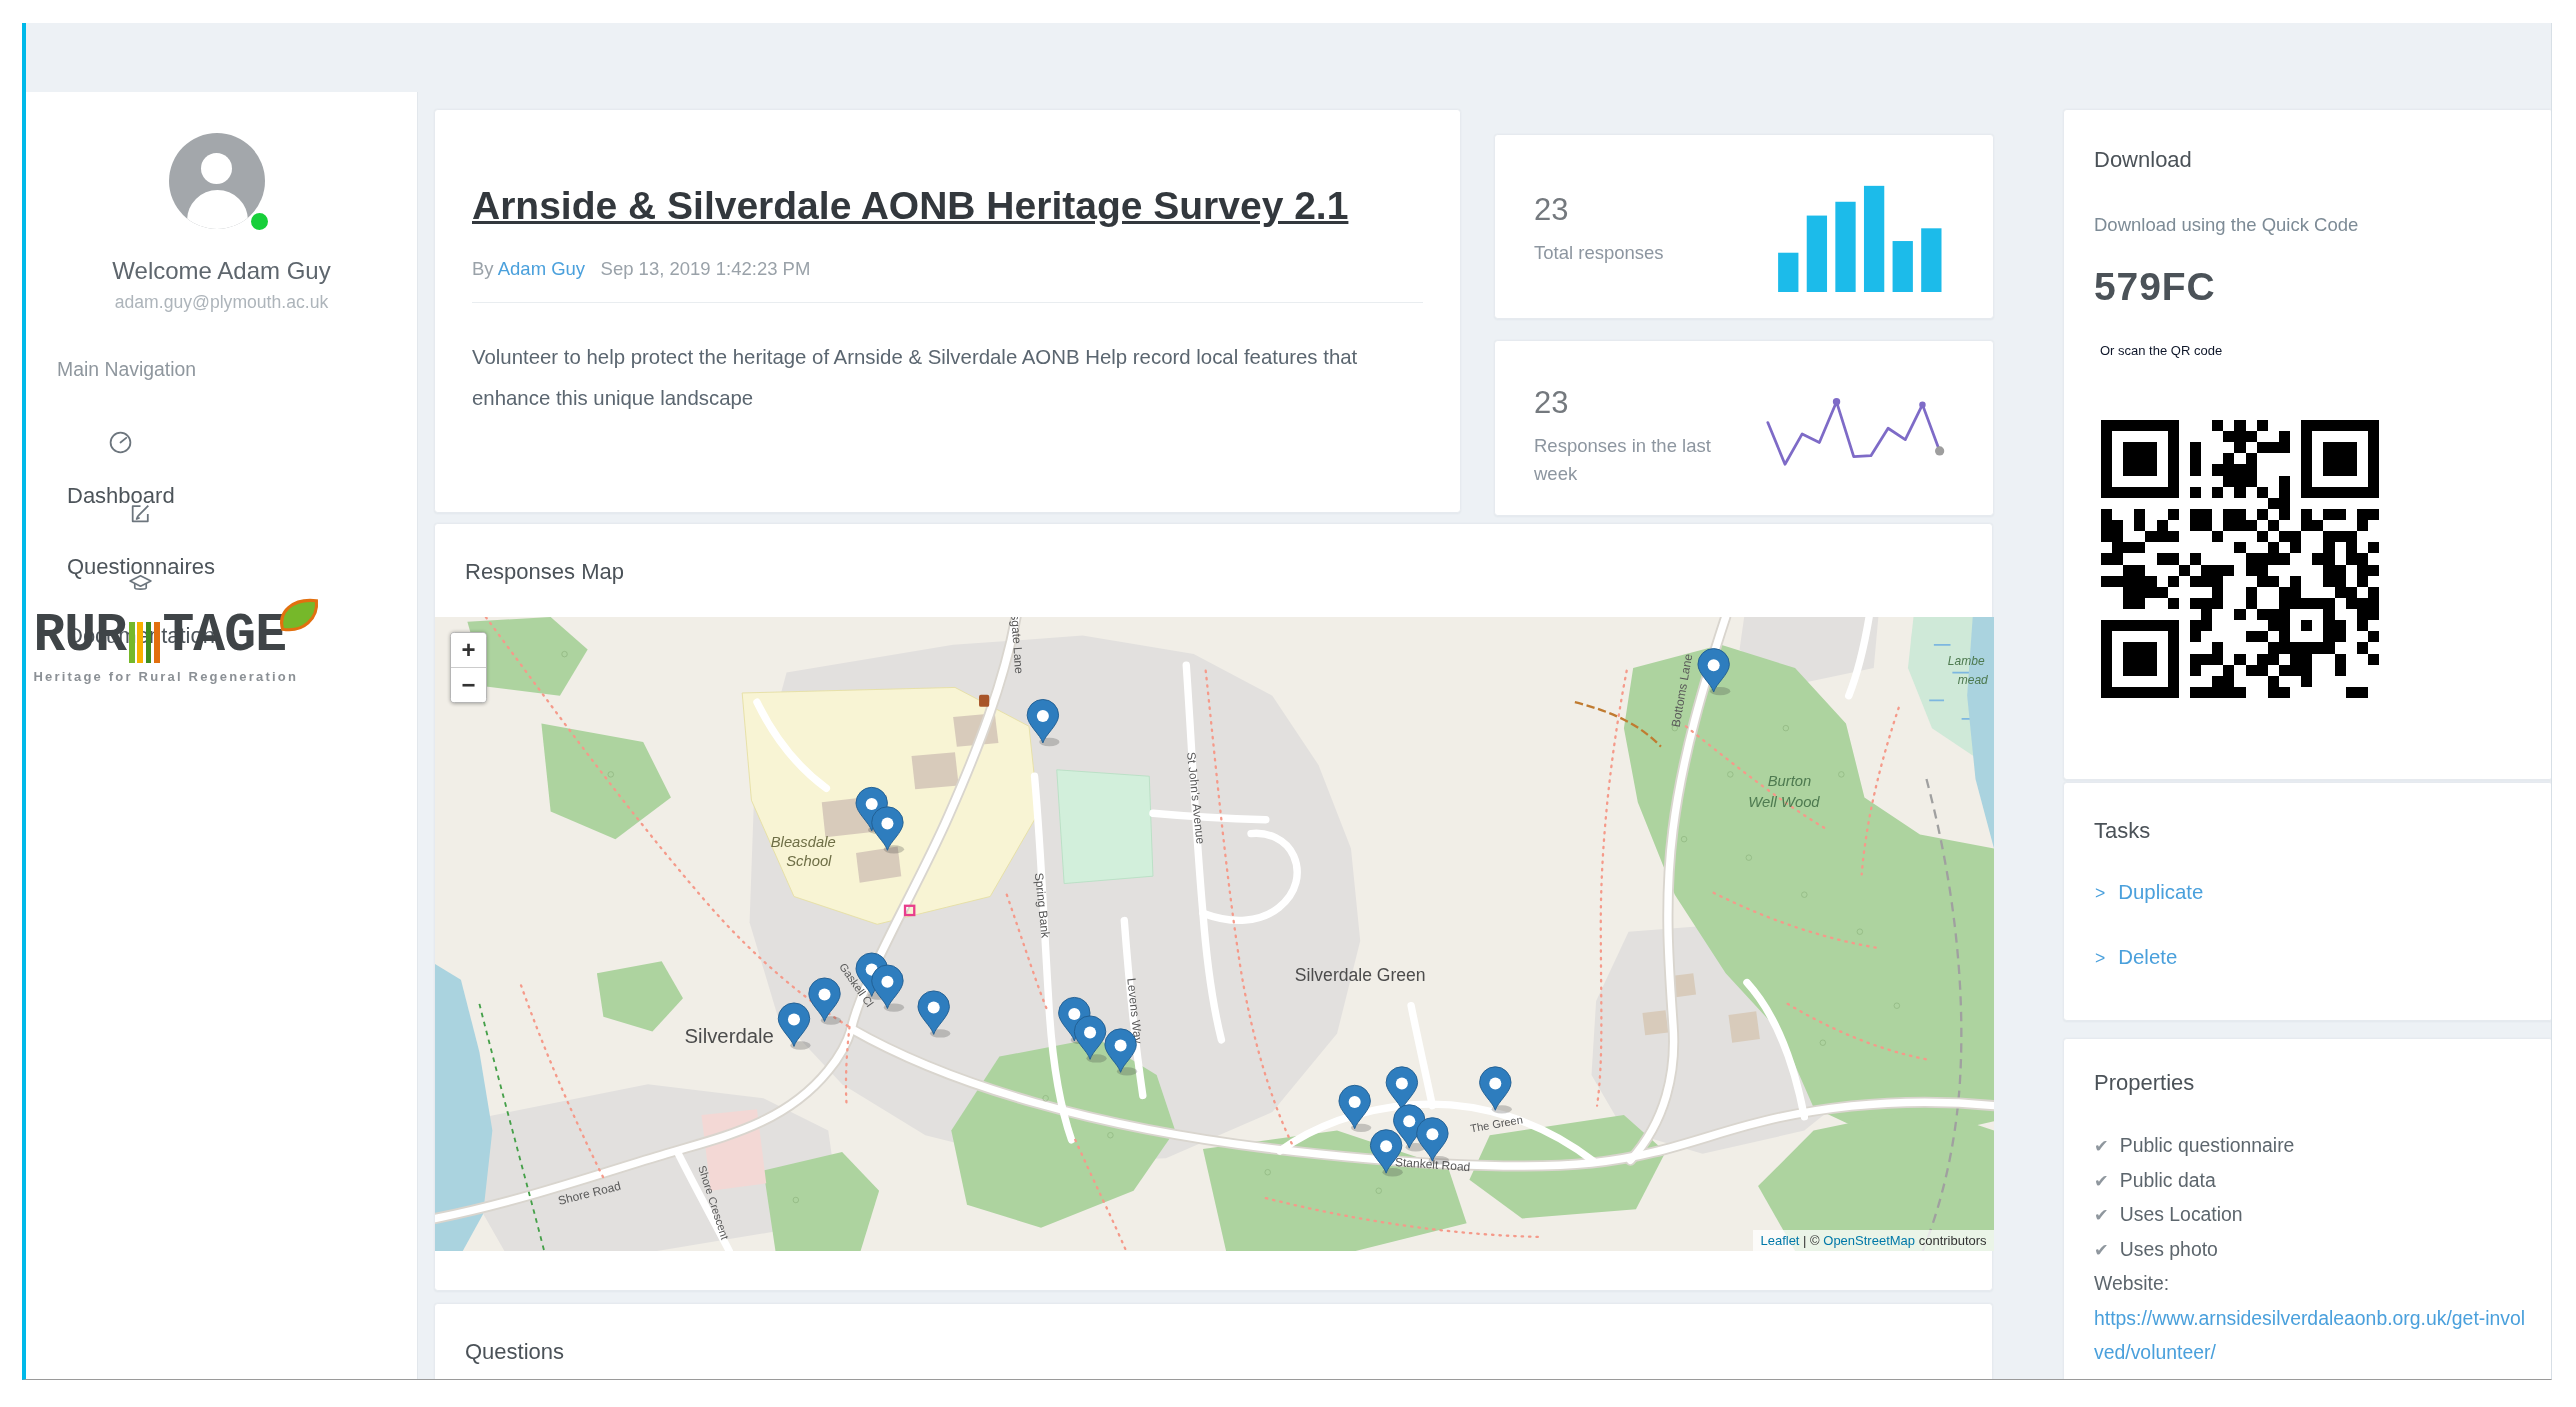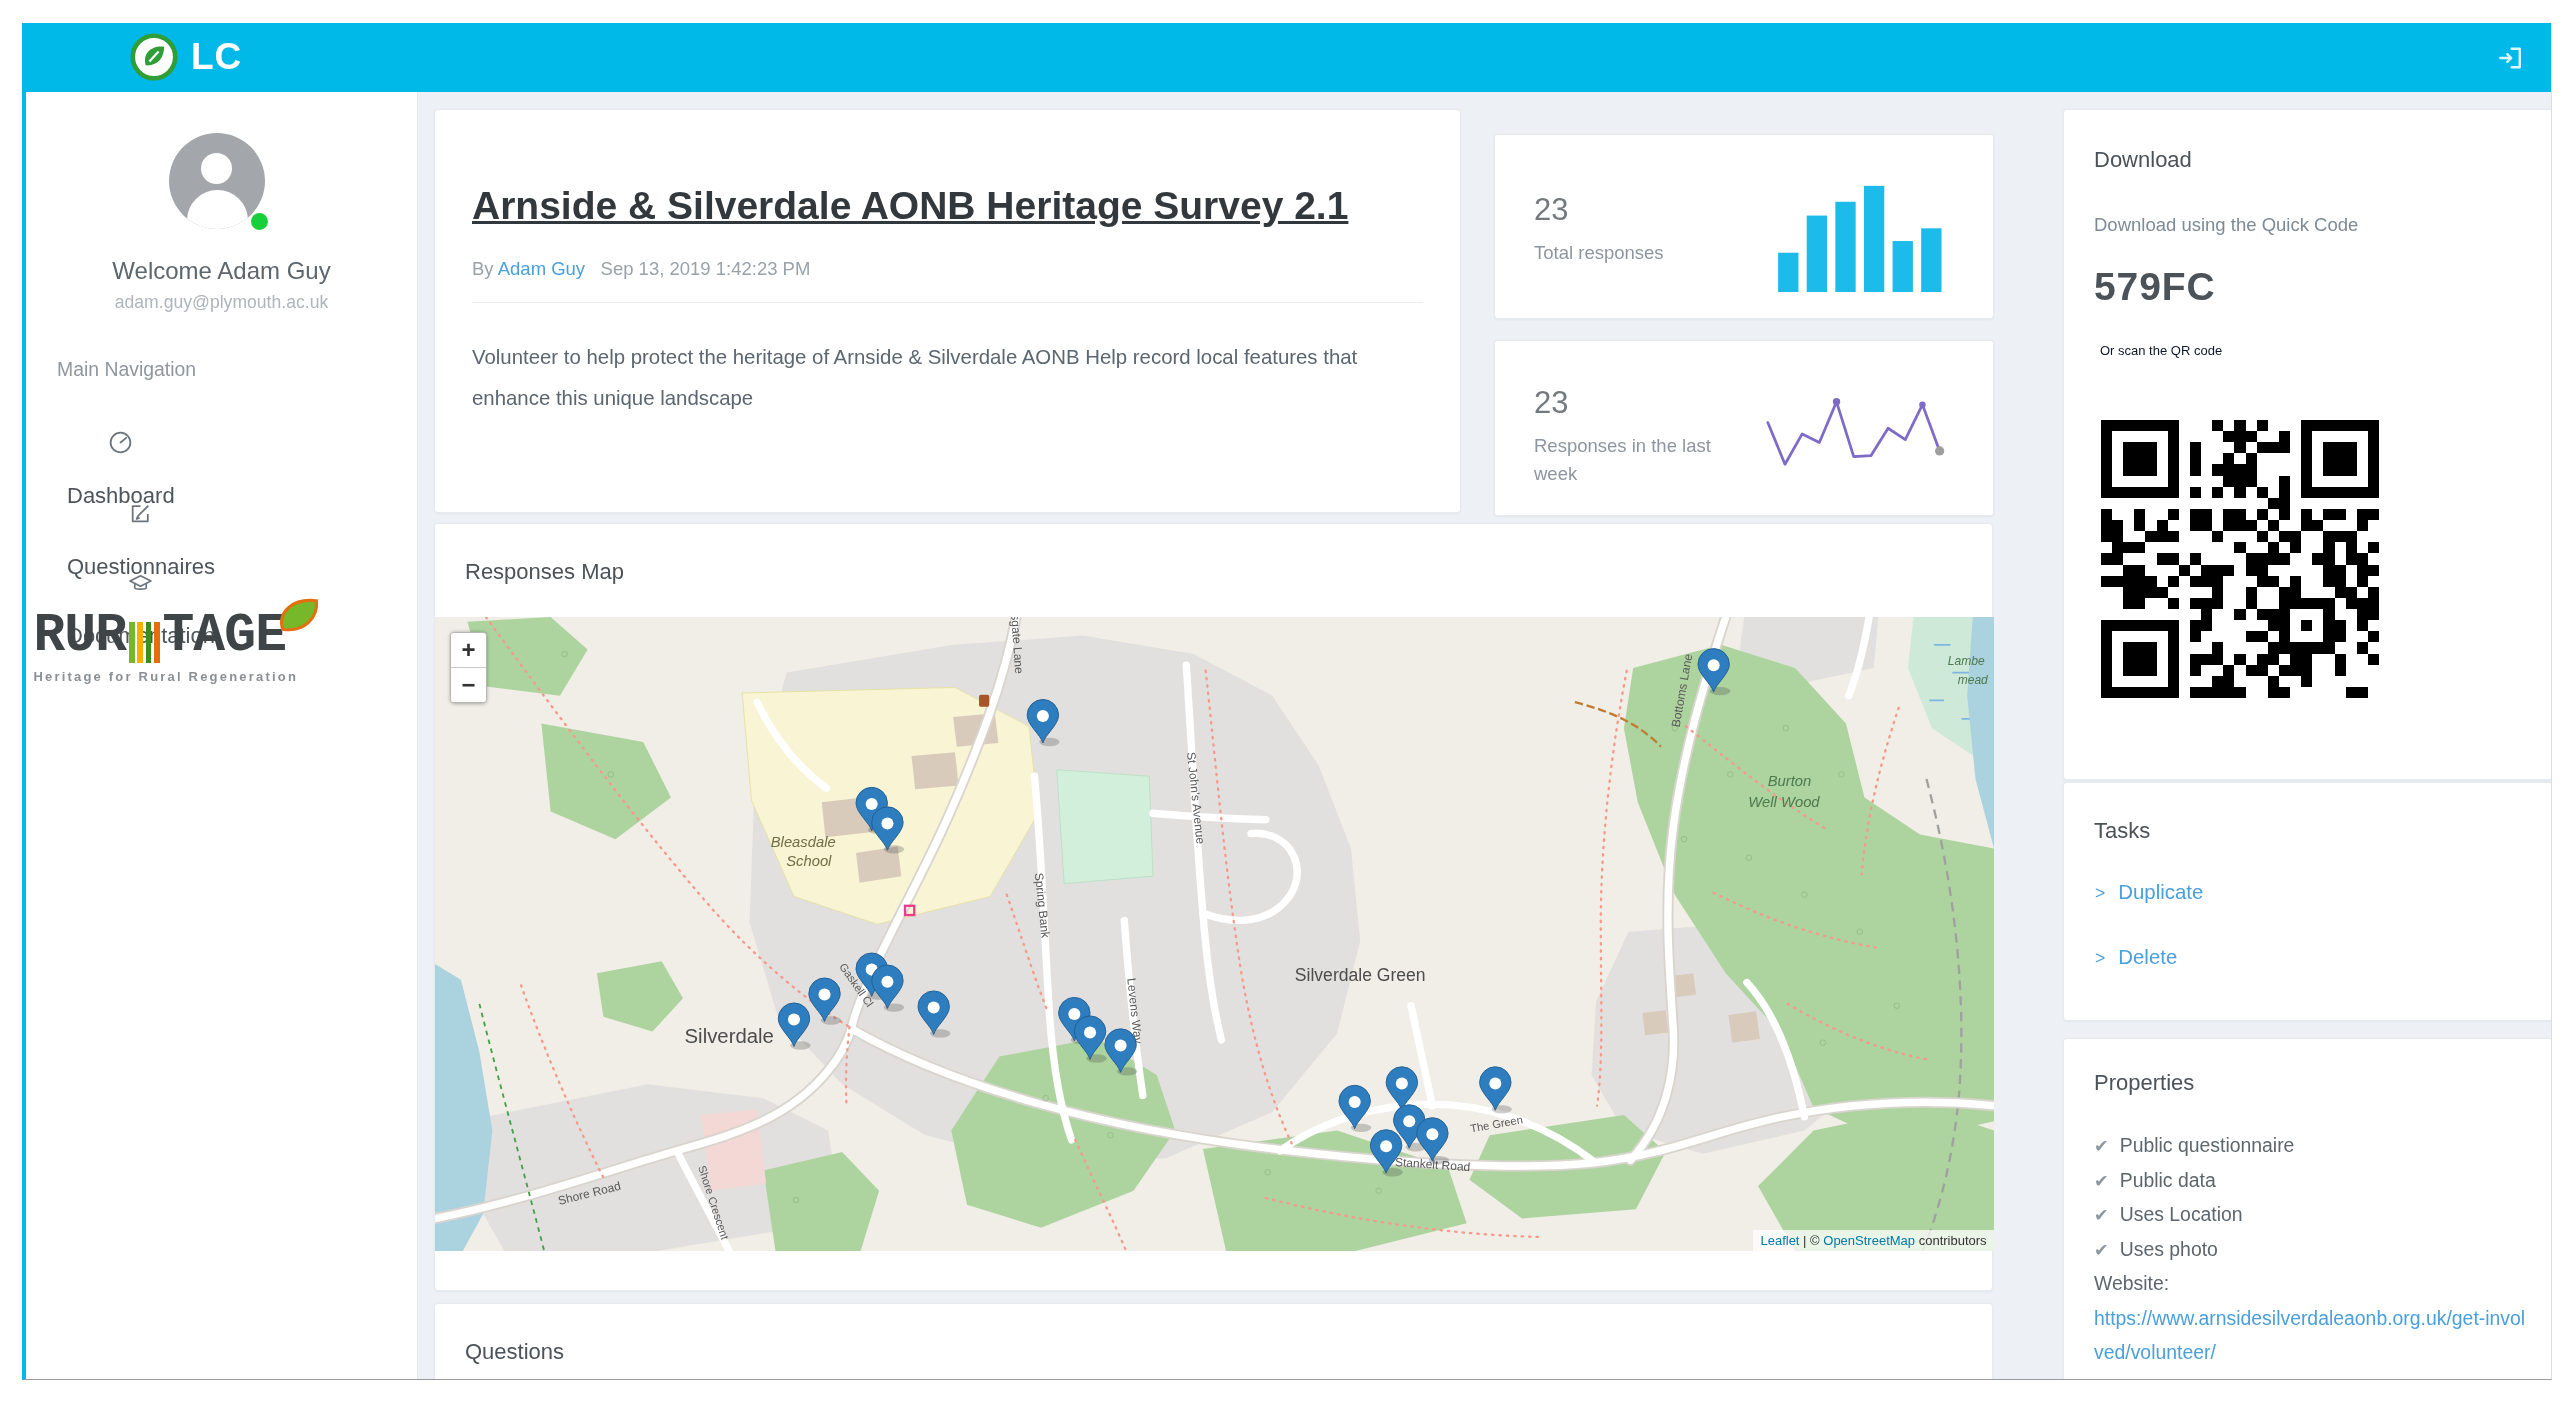--- a/index.html
+++ b/index.html
@@ -78,35 +78,20 @@
   .props-list{position:absolute;left:30px;top:89px;width:435px;font-size:19.4px;color:#5d666d;line-height:1.78;}
   .props-list .chk{color:#8f979e;margin-right:11px;font-size:17.6px;}
   .props-link{color:#4aa0dc;word-break:break-all;cursor:pointer;}
   .map-svg text{font-family:"Liberation Sans",sans-serif;}
 </style>
 </head>
 <body>
 
 <div class="app">
 
-  <div class="topbar">
-    <div class="brand">
-      <svg width="48" height="48" viewBox="0 0 52 52">
-        <circle cx="26" cy="26" r="23" fill="#ffffff" stroke="#2f9e36" stroke-width="5"></circle>
-        <path d="M17,35 C13,22 24,13 37,15 C37,27 30,36 17,35 Z" fill="#2f9e36"></path>
-        <path d="M21,31 L31,20" stroke="#ffffff" stroke-width="2.4" fill="none"></path>
-      </svg>
-      <span class="brand-text">LC</span>
-    </div>
-    <svg class="logout" viewBox="0 0 24 24">
-      <path d="M13.5 3.5 H21 V20.5 H13.5" fill="none" stroke="#eafbff" stroke-width="2.2" stroke-linecap="round" stroke-linejoin="round"></path>
-      <path d="M3 12 H13" fill="none" stroke="#eafbff" stroke-width="2.2" stroke-linecap="round"></path>
-      <path d="M9.5 8.5 L13 12 L9.5 15.5" fill="none" stroke="#eafbff" stroke-width="2.2" stroke-linecap="round" stroke-linejoin="round"></path>
-    </svg>
-  </div>
 
   <div class="sidebar">
     <div class="avatar-wrap">
       <div class="avatar">
         <div class="head"></div>
           <div class="torso"></div>
       </div>
       <div class="status-dot"></div>
     </div>
     <div class="welcome">Welcome Adam Guy</div>

